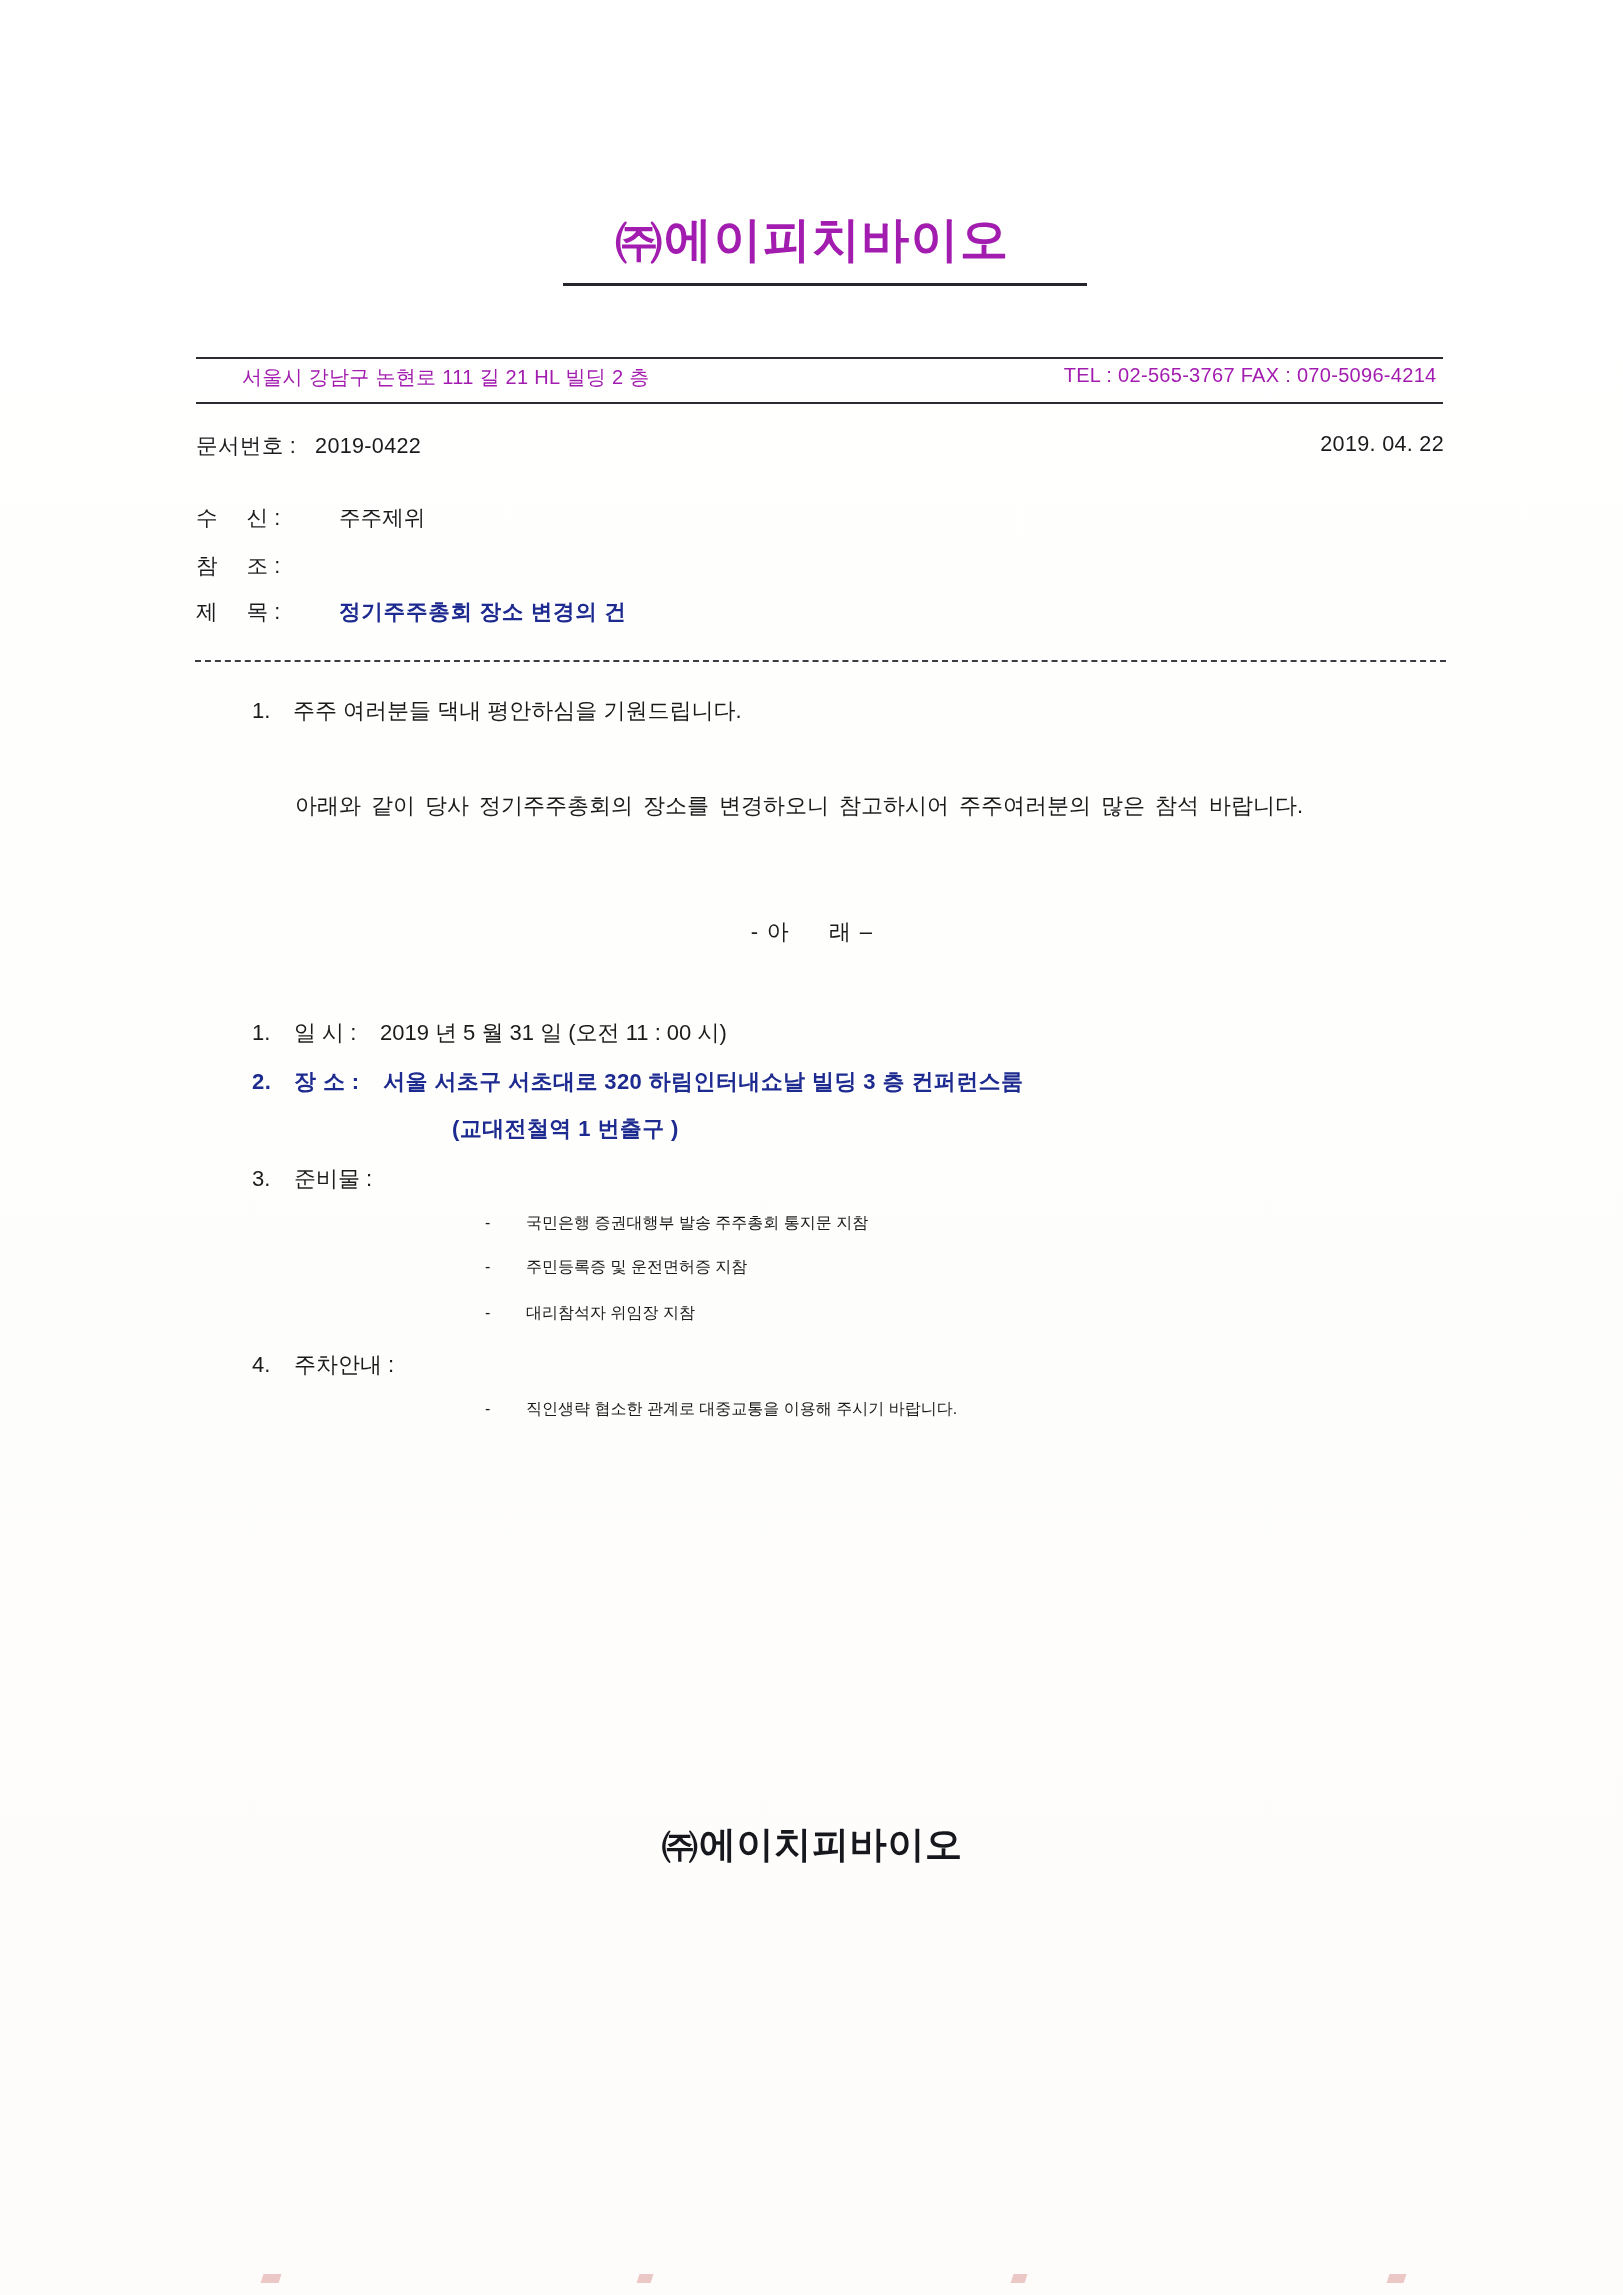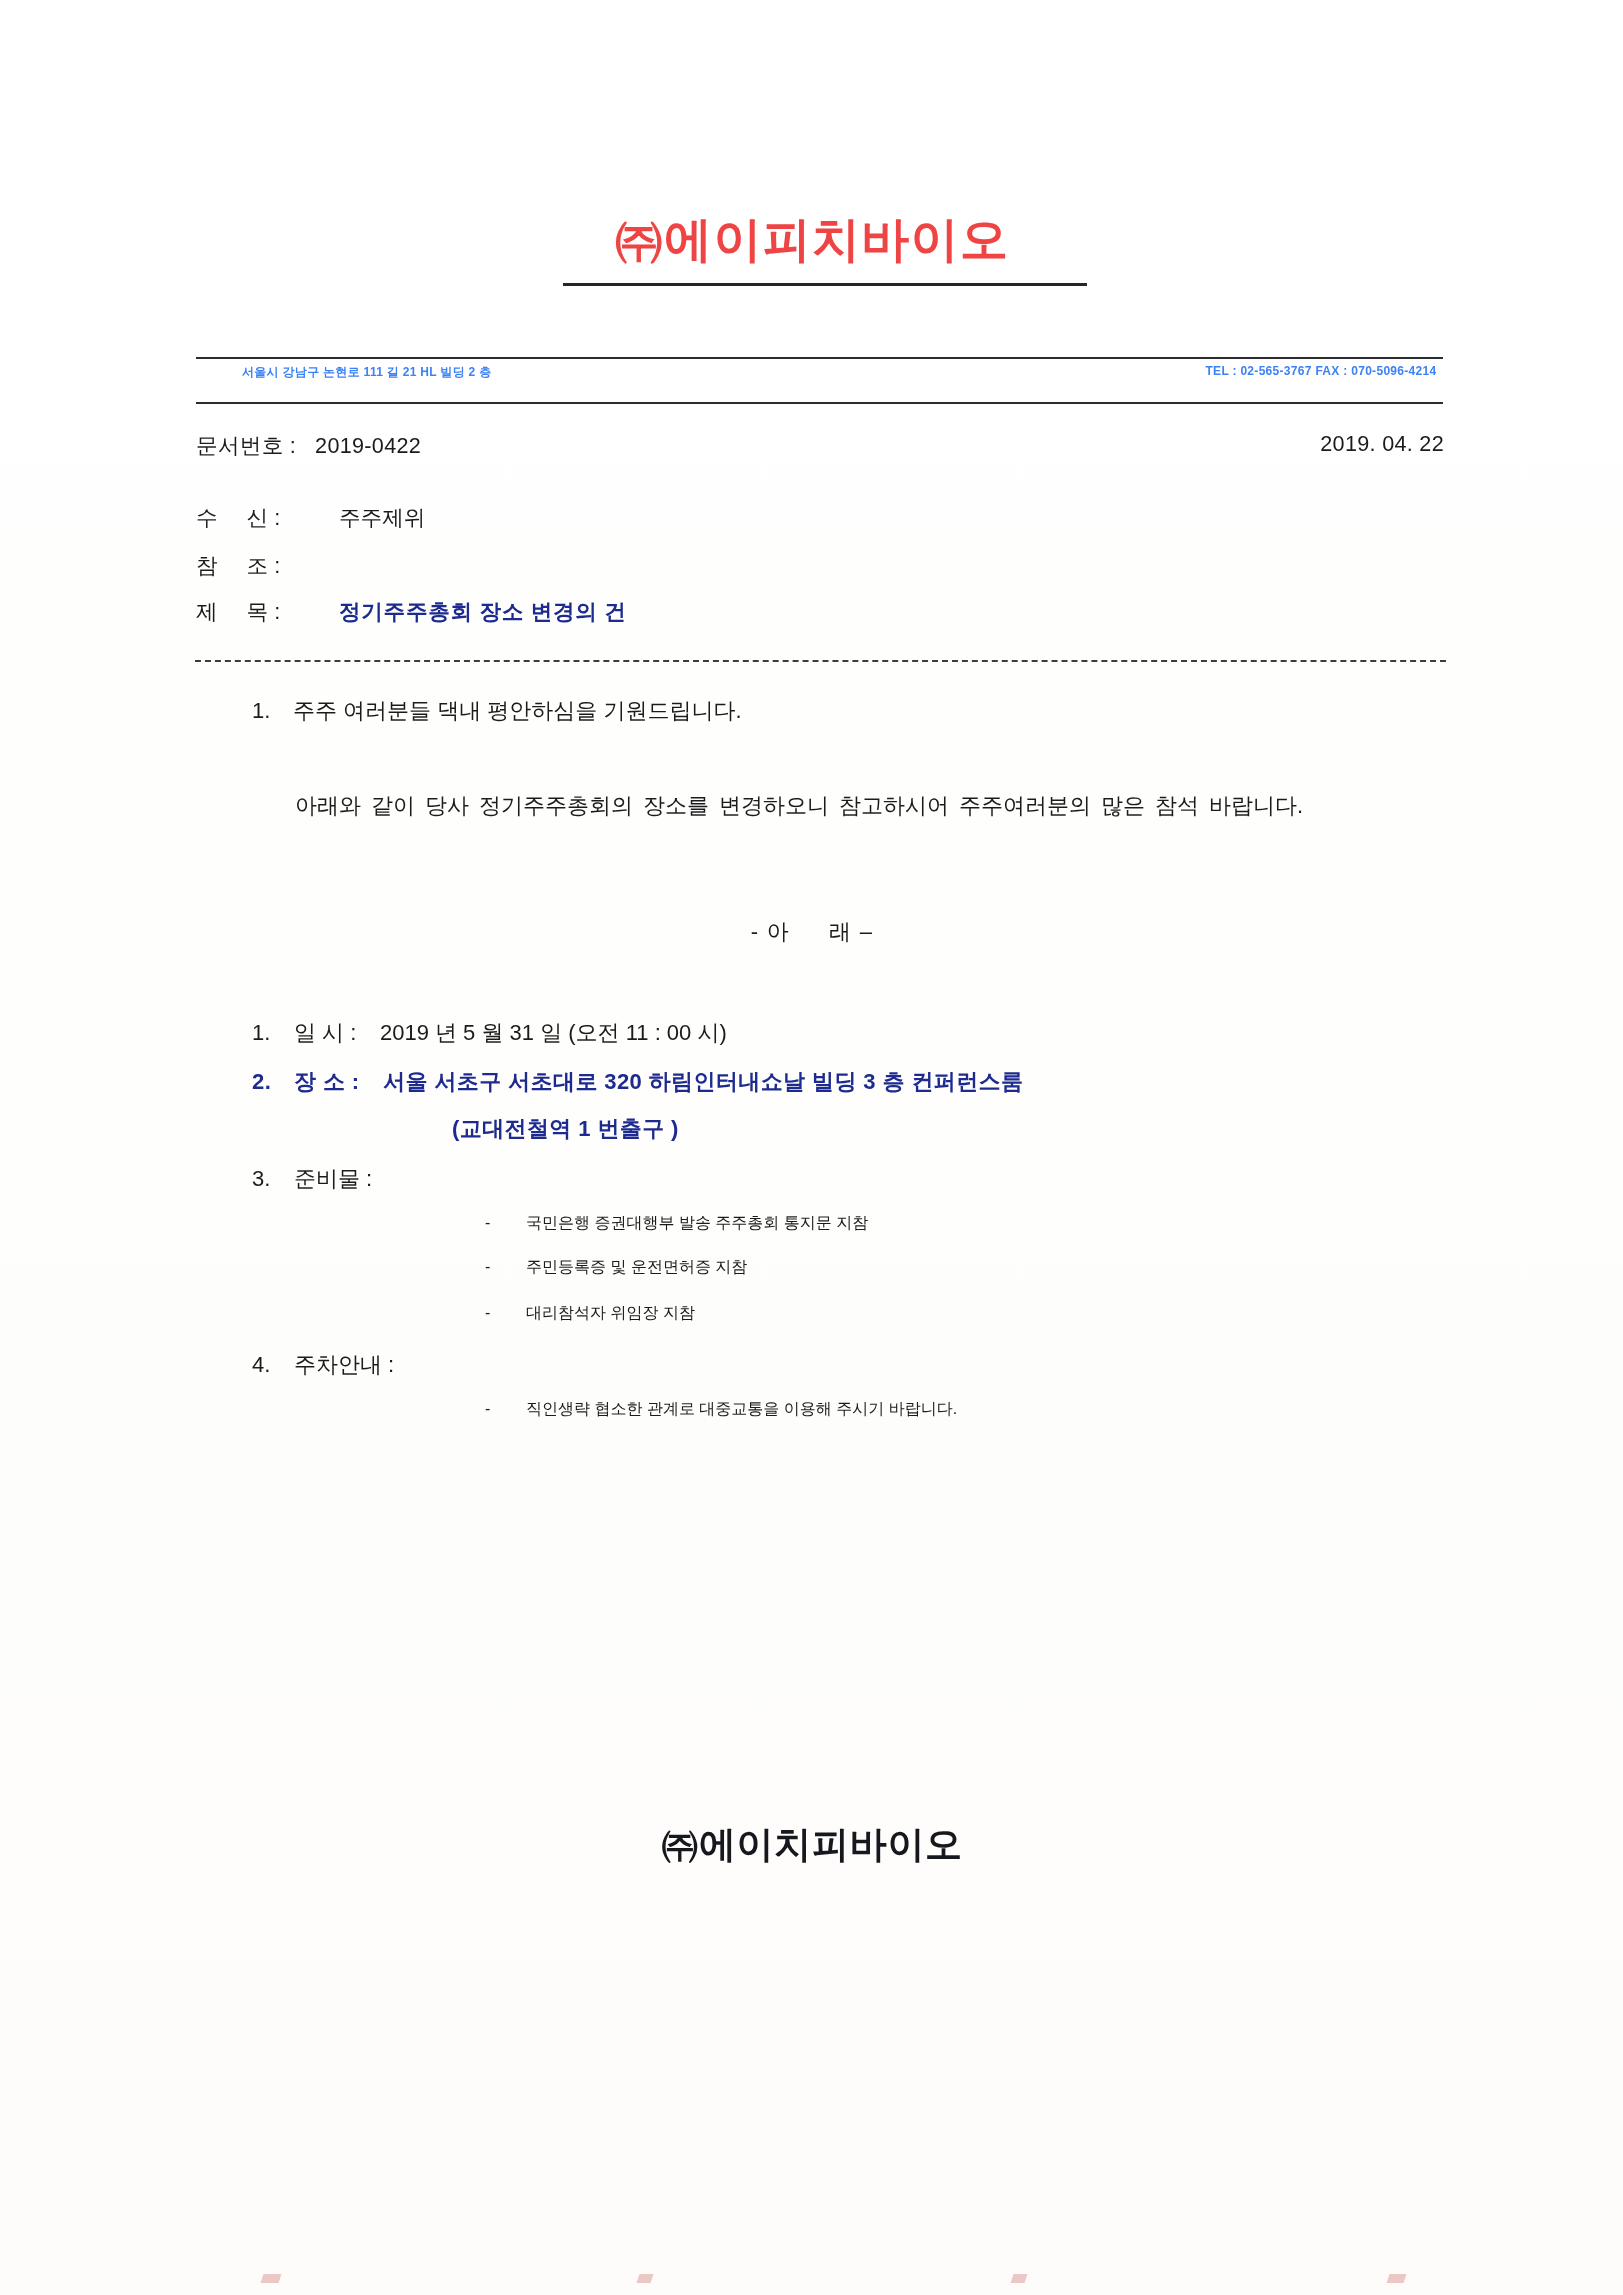--- a/index.html
+++ b/index.html
@@ -40,21 +40,21 @@
   
   .company-title {
     position: absolute;
     left: 0;
     top: 208px;
     width: 1624px;
     text-align: center;
     font-size: 48px;
     font-weight: bold;
     letter-spacing: 1.3px;
-    color: #ef4444;
+    color: #a21caf;
   }
   .title-underline {
     position: absolute;
     left: 563px;
     top: 283px;
     width: 524px;
     height: 2.6px;
     background: #24262b;
   }
 
@@ -65,23 +65,22 @@
     width: 1247px;
     height: 2px;
     background: #2a2c31;
   }
   .addr-line {
     position: absolute;
     left: 196px;
     top: 364px;
     width: 1247px;
     height: 39px;
-    font-size: 12px;
-    color: #3b82f6;
-    font-weight: bold;
+    font-size: 20px;
+    color: #a21caf;
   }
   .addr-left {
     position: absolute;
     left: 46px;
     top: 0;
     white-space: nowrap;
     letter-spacing: 0.3px;
   }
   .addr-right {
     position: absolute;

